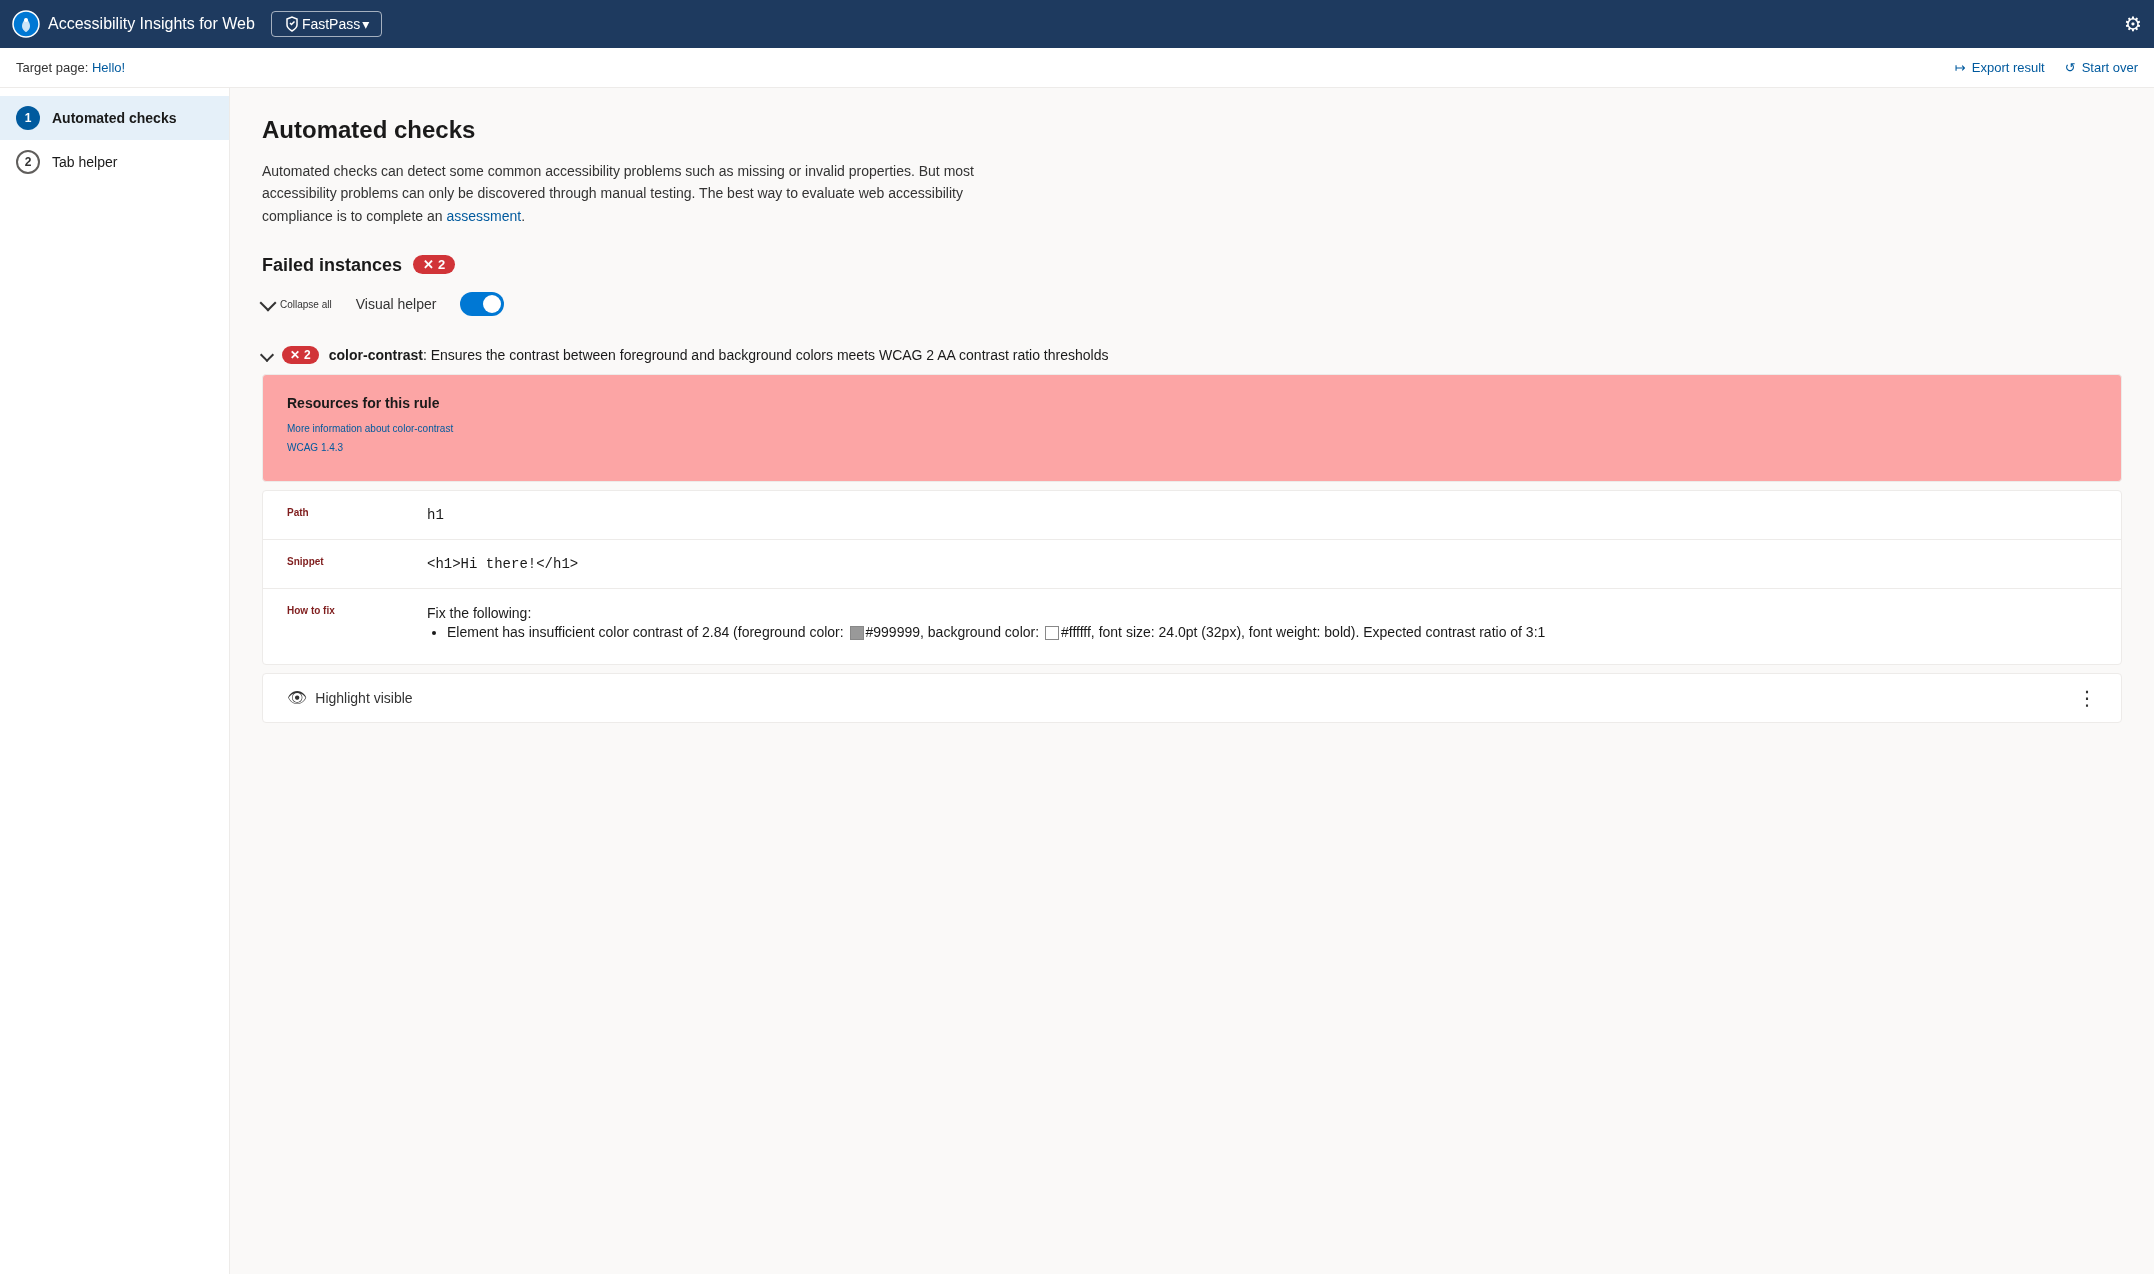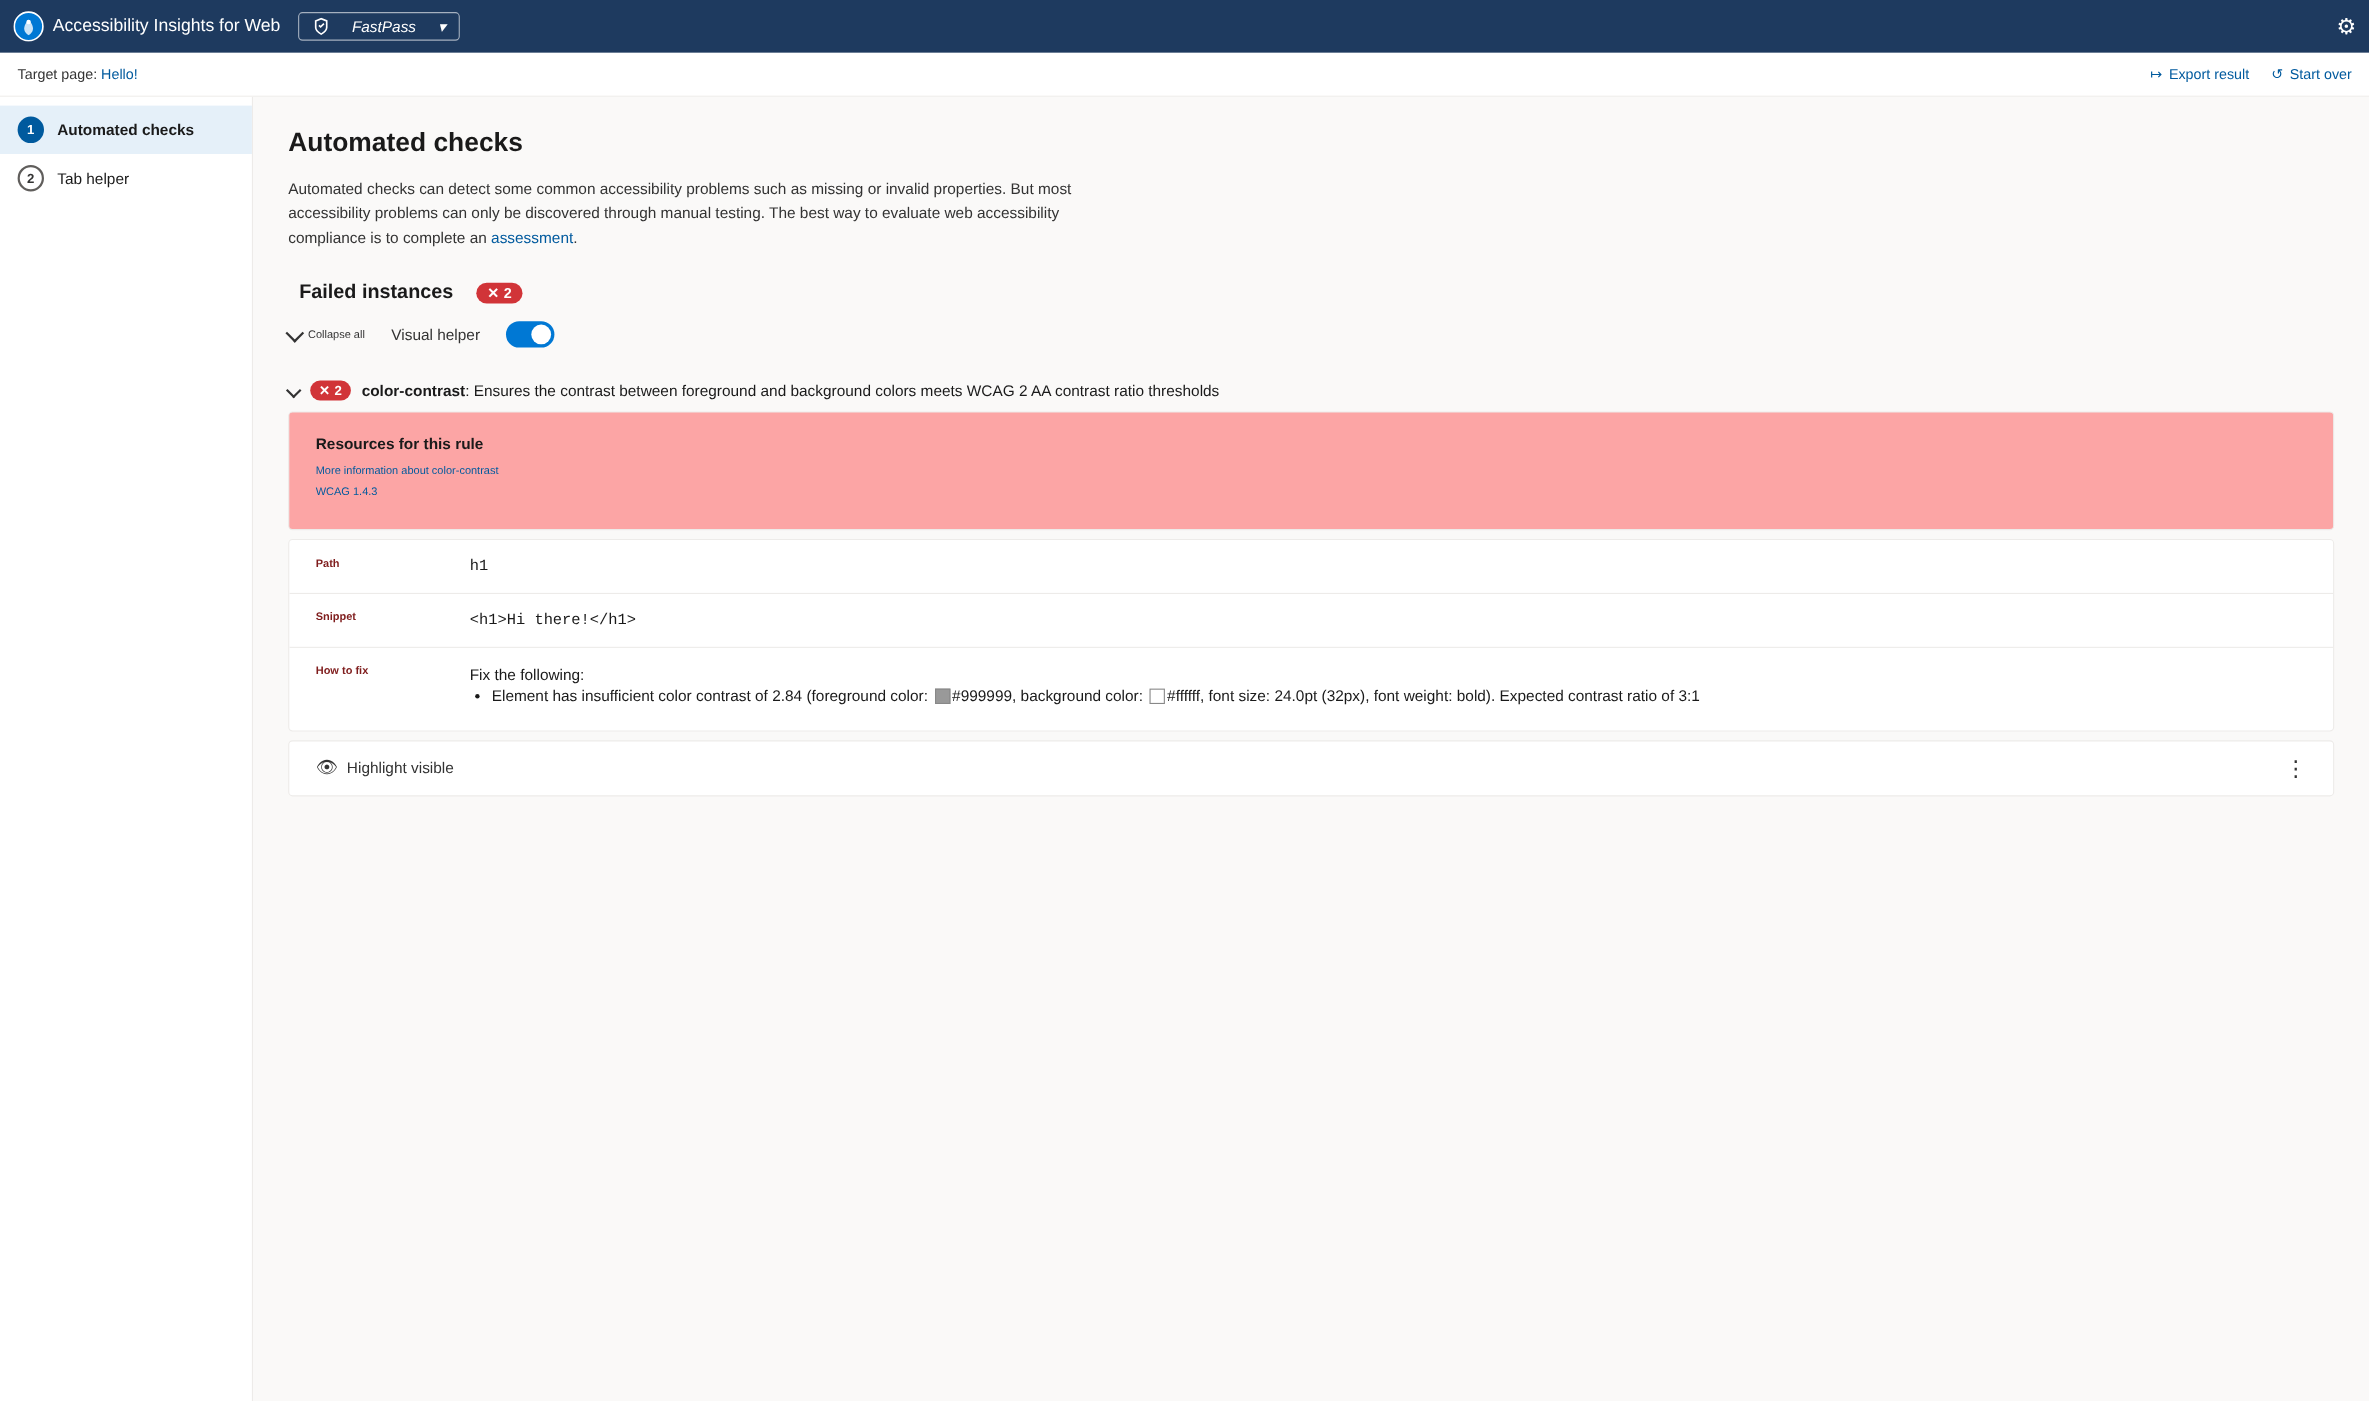--- a/index.html
+++ b/index.html
@@ -32,24 +32,23 @@
       height: 28px;
     }
     .fastpass-dropdown {
       background: transparent;
       border: 1.5px solid rgba(255,255,255,0.6);
       border-radius: 4px;
       color: white;
       padding: 4px 12px;
       display: flex;
       align-items: flex-end;
-      gap: 20px;
-      cursor: pointer;
-      font-size: 14px;
-      font-style: italic;
+      gap: 2px;
+      cursor: pointer;
+      font-size: 14px;
     }
     .gear-btn {
       color: white;
       background: none;
       border: none;
       cursor: pointer;
       font-size: 20px;
     }
 
     
@@ -155,24 +154,23 @@
       margin-bottom: 28px;
     }
     .assessment-link {
       color: #005a9e;
       text-decoration: none;
     }
 
     
     .failed-header {
       display: flex;
-      align-items: flex-end;
-      gap: 21px;
+      align-items: flex-start;
+      gap: 11px;
       margin-bottom: 16px;
-      margin-left: 10px;
     }
     .failed-title {
       font-size: 18px;
       font-weight: 600;
     }
     .fail-badge {
       background: #d13438;
       color: white;
       border-radius: 12px;
       padding: 2px 10px;

